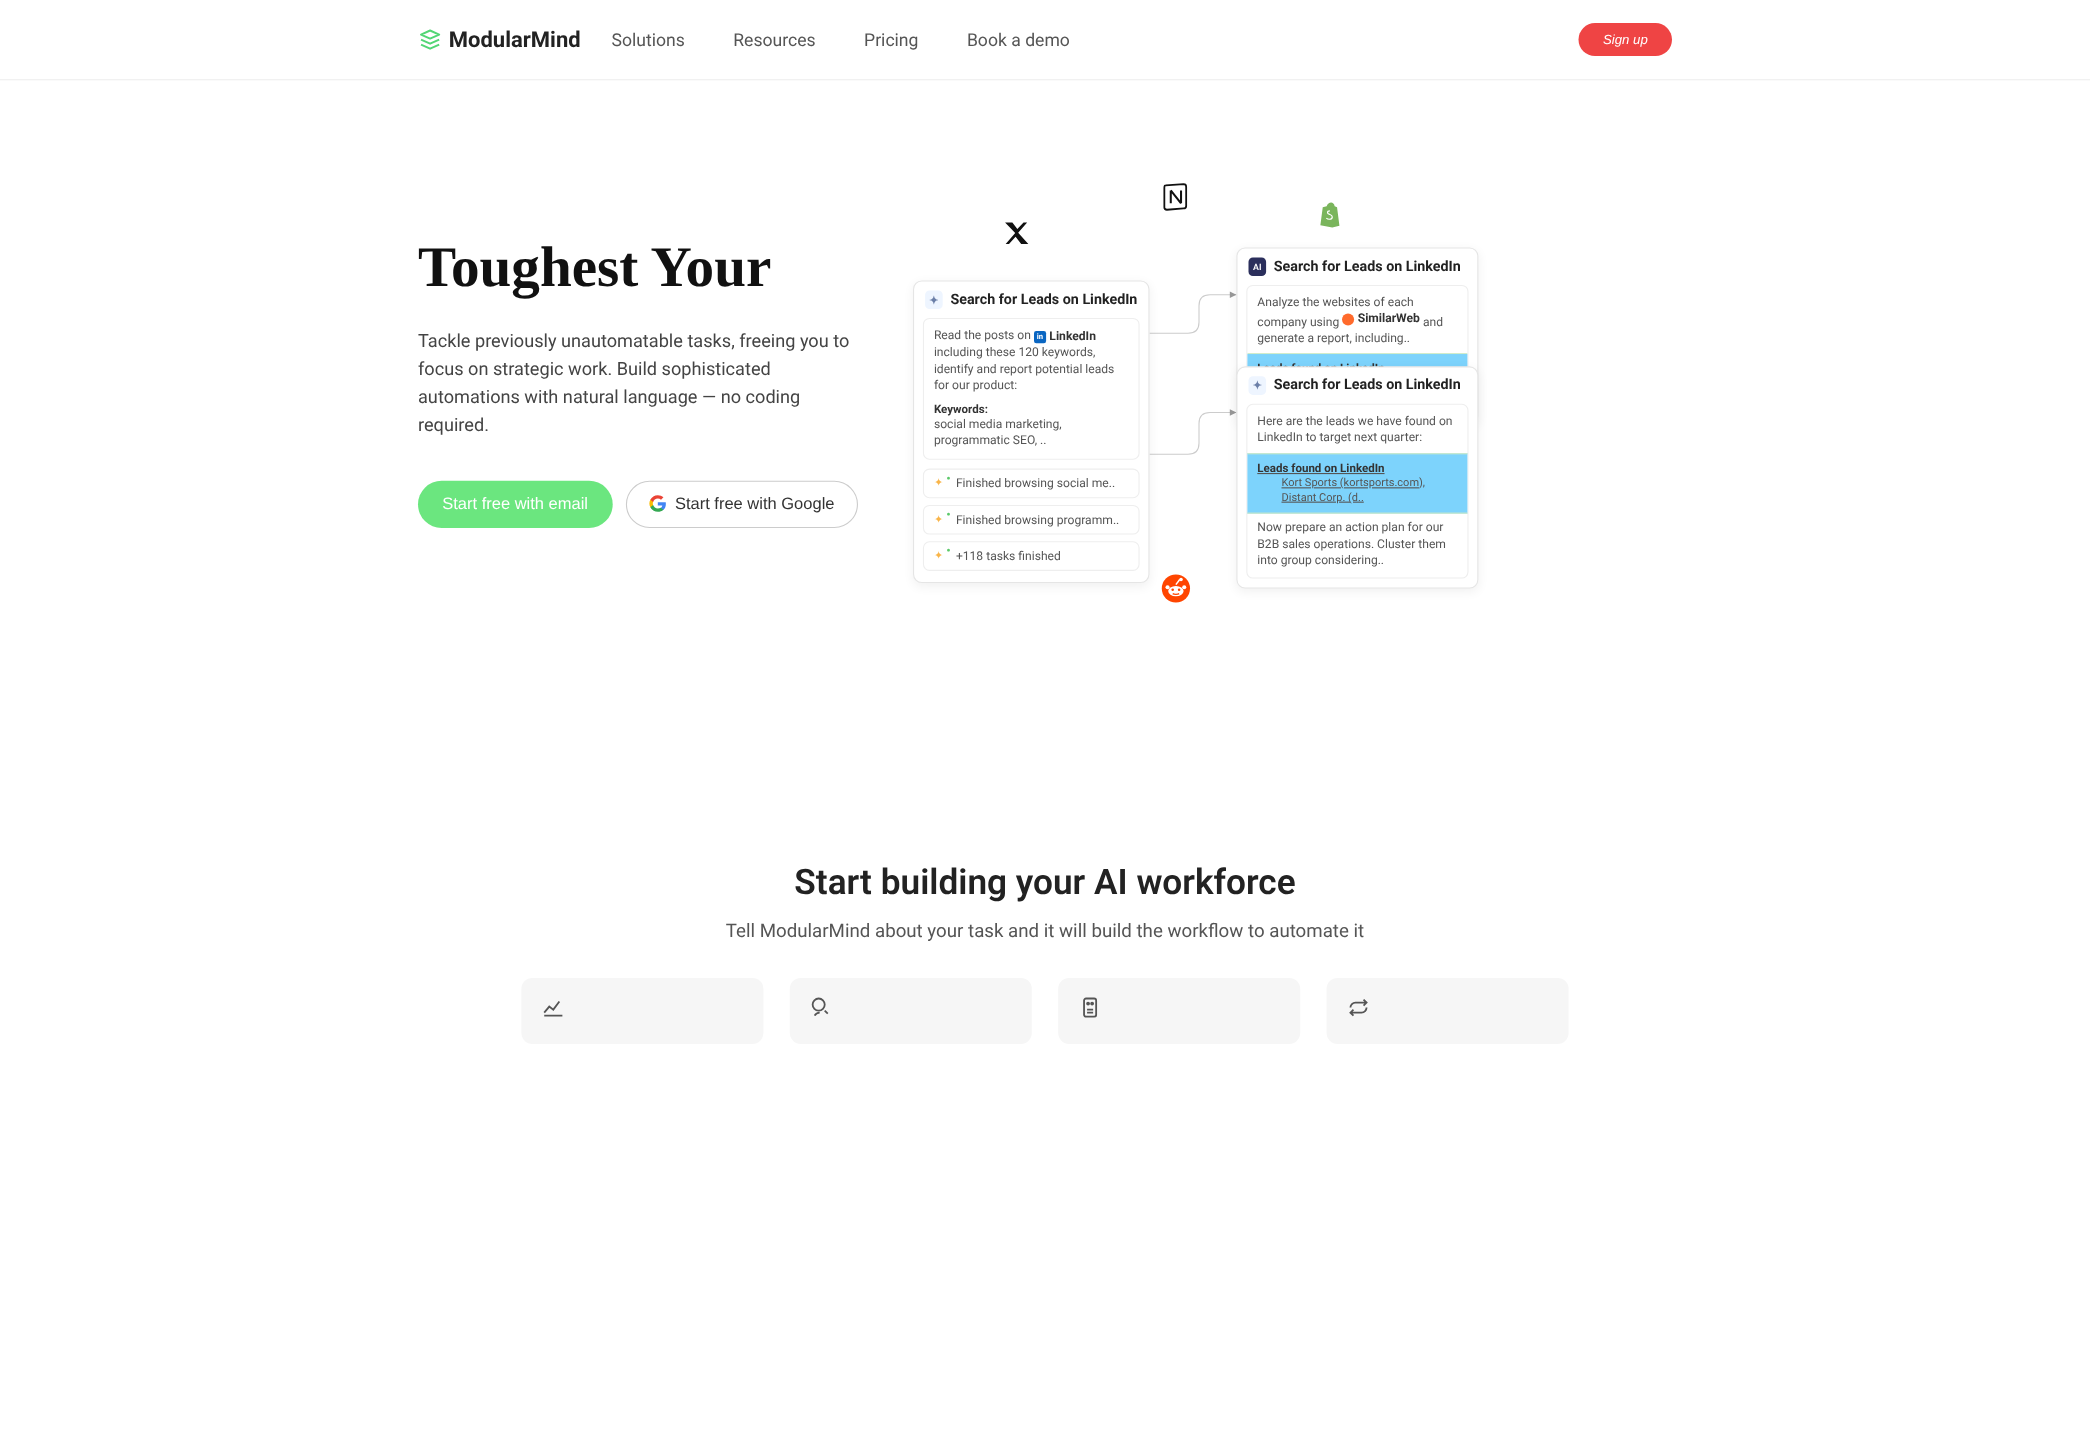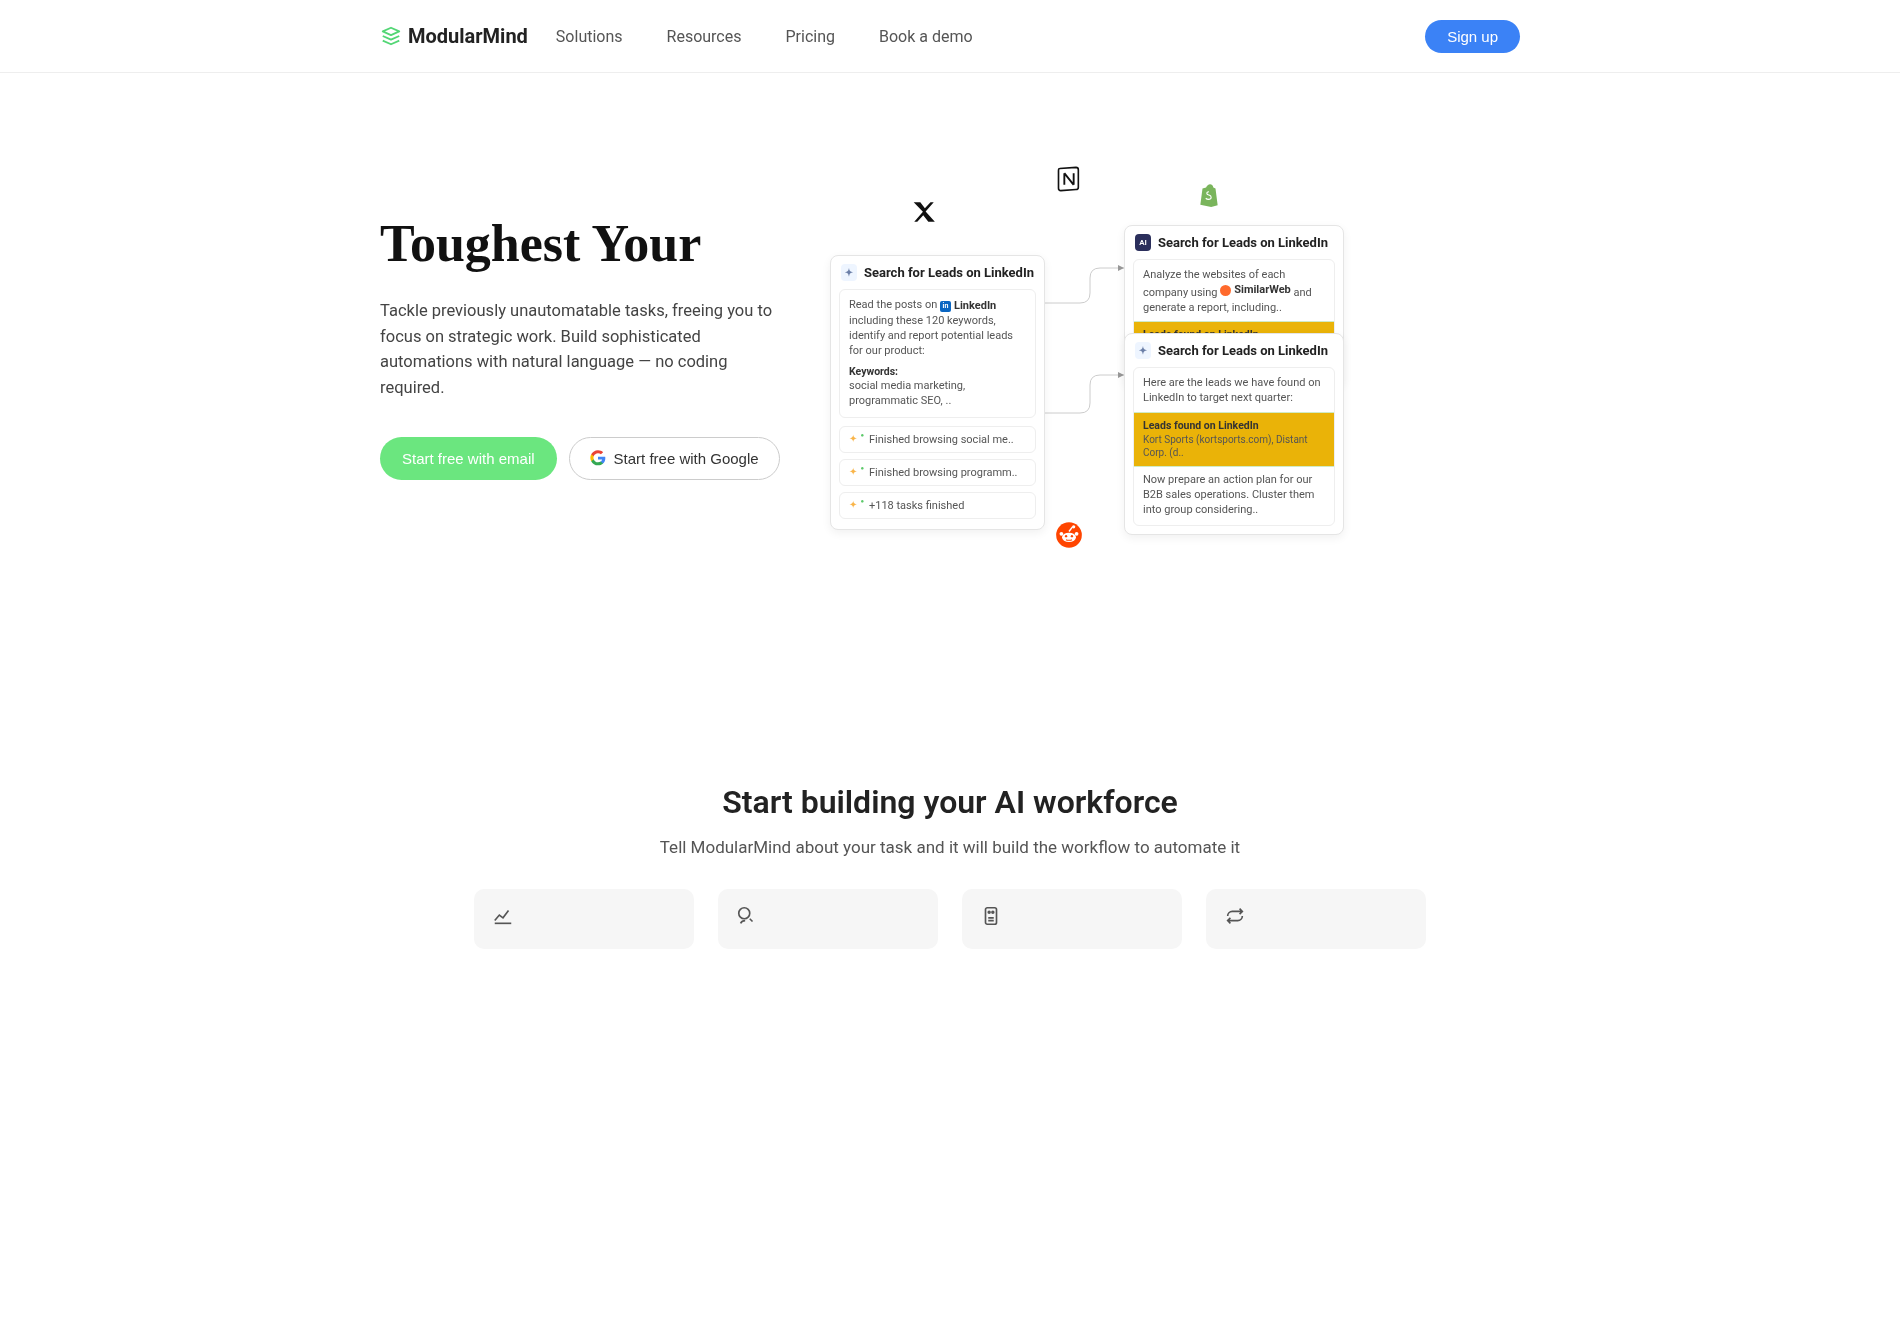--- a/index.html
+++ b/index.html
@@ -4,41 +4,41 @@
 <style>
 * { margin: 0; padding: 0; box-sizing: border-box; }
 body { font-family: -apple-system, BlinkMacSystemFont, "Segoe UI", Roboto, Helvetica, Arial, sans-serif; background: #fff; color: #111; width: 1900px; }
 .navbar { border-bottom: 1px solid #eee; }
 .nav-inner { max-width: 1180px; margin: 0 auto; height: 72px; display: flex; align-items: center; padding: 0 20px; }
 .brand { display: flex; align-items: center; gap: 6px; font-weight: 700; font-size: 20px; color: #222; margin-right: 28px; }
 .brand-icon { width: 22px; height: 22px; color: #53d675; }
 .nav-links { display: flex; gap: 44px; }
 .nav-links a { color: #555; text-decoration: none; font-size: 16px; cursor: pointer; }
 .nav-right { margin-left: auto; }
-.signup-btn { background: #3b82f6; color: #fff; border: none; padding: 8px 22px; border-radius: 999px; font-size: 15px; font-weight: 500; cursor: pointer; }
+.signup-btn { background: #ef4444; color: #fff; border: none; padding: 8px 22px; border-radius: 999px; font-size: 12px; font-weight: 500; cursor: pointer; font-style: italic; }
 
 .hero { max-width: 1180px; margin: 0 auto; padding: 80px 20px 40px; display: flex; gap: 20px; }
 .hero-left { flex: 0 0 430px; padding-top: 60px; }
 .hero-title { font-family: Georgia, "Times New Roman", serif; font-size: 52px; font-weight: 700; line-height: 1.18; color: #111; margin-bottom: 24px; }
 .hero-sub { font-size: 16.5px; color: #444; line-height: 1.55; margin-bottom: 36px; max-width: 400px; }
 .cta-row { display: flex; gap: 12px; }
 .cta-primary { background: #6be67f; color: #fff; border: none; padding: 12px 22px; border-radius: 999px; font-size: 15px; font-weight: 500; cursor: pointer; }
 .cta-secondary { background: #fff; color: #333; border: 1px solid #ccc; padding: 12px 20px; border-radius: 999px; font-size: 15px; font-weight: 500; cursor: pointer; display: inline-flex; align-items: center; gap: 8px; }
 .google-dot { width: 16px; height: 16px; }
 
 .hero-right { flex: 1; position: relative; min-height: 440px; }
 
 .card { position: absolute; background: #fff; border: 1px solid #e5e5e5; border-radius: 8px; box-shadow: 0 3px 10px rgba(0,0,0,0.06); font-size: 11px; color: #555; }
 .card-head { display: flex; align-items: center; gap: 7px; padding: 8px 10px; font-weight: 700; font-size: 13px; color: #222; }
 .card-icon { width: 16px; height: 17px; border-radius: 4px; background: #eef5ff; display: flex; align-items: center; justify-content: center; color: #6b7fa8; font-size: 10px; }
 .card-icon.dark { background: #2b2f5c; color: #fff; font-weight: 600; font-size: 8px; }
 .card-body { border: 1px solid #eee; border-radius: 6px; padding: 8px 9px; margin: 0 8px 8px; line-height: 1.35; }
-.green-row { background: #eab308; border-top: 1px solid #d0ebc5; border-bottom: 1px solid #d0ebc5; padding: 6px 9px; margin: 0 -9px; }
+.green-row { background: #7dd3fc; border-top: 1px solid #d0ebc5; border-bottom: 1px solid #d0ebc5; padding: 6px 9px; margin: 0 -9px; text-decoration: underline; }
 .green-row .gr-title { font-weight: 700; font-size: 10.5px; color: #333; }
-.green-row .gr-sub { font-size: 10px; color: #555; }
+.green-row .gr-sub { font-size: 10px; color: #555; margin-left: 22px; }
 .kw { font-weight: 700; color: #333; margin-top: 6px; font-size: 10.5px; }
 .pill { border: 1px solid #eee; border-radius: 6px; padding: 6px 9px; margin: 6px 8px 0; display: flex; align-items: center; gap: 7px; font-size: 11px; color: #555; }
 .pill:last-child { margin-bottom: 10px; }
 .spark { width: 13px; height: 13px; position: relative; }
 .spark::before { content: "✦"; position: absolute; color: #f9b54a; font-size: 10px; left: 0; top: 0; }
 .spark::after { content: "●"; position: absolute; color: #5cc96a; font-size: 6px; right: -2px; top: -2px; }
 .inline-chip { display: inline-flex; align-items: center; gap: 3px; font-weight: 700; color: #333; }
 .chip-in { width: 11px; height: 11px; background: #0a66c2; color: #fff; border-radius: 2px; font-size: 7px; font-weight: 700; display: inline-flex; align-items: center; justify-content: center; }
 .chip-sw { width: 11px; height: 11px; background: #ff6a2c; border-radius: 50%; display: inline-block; }
 

